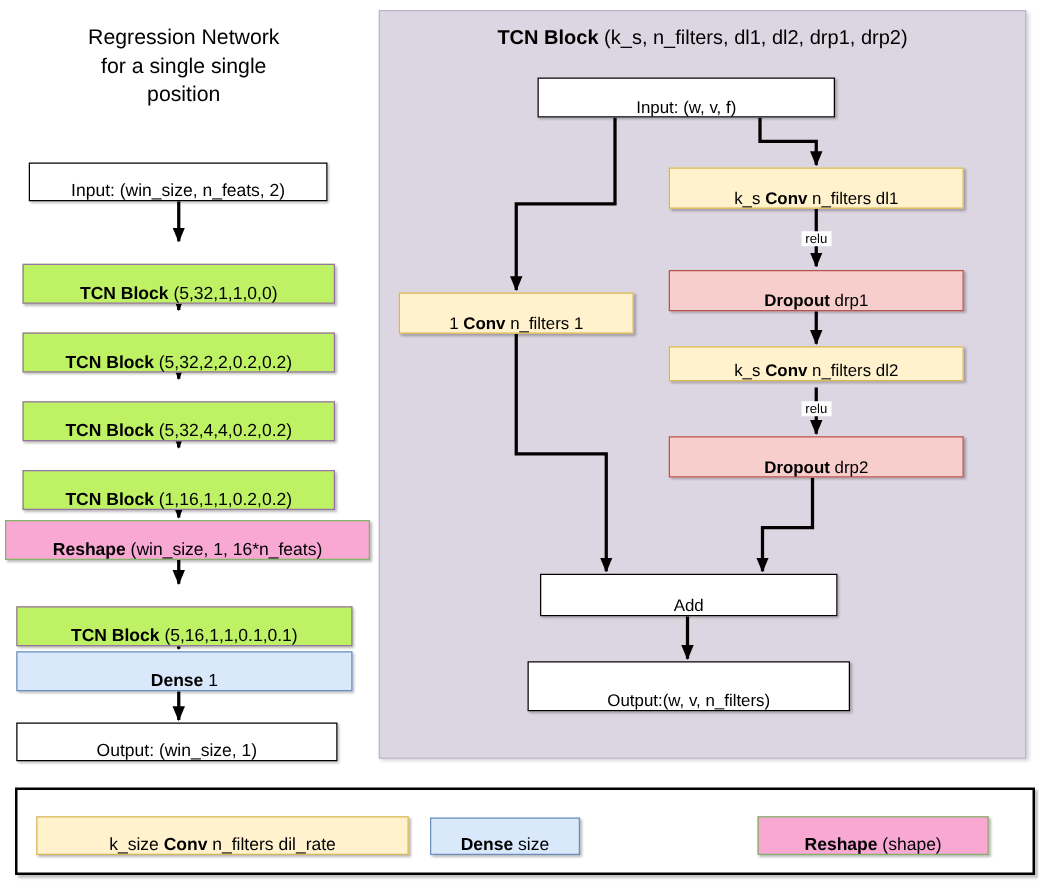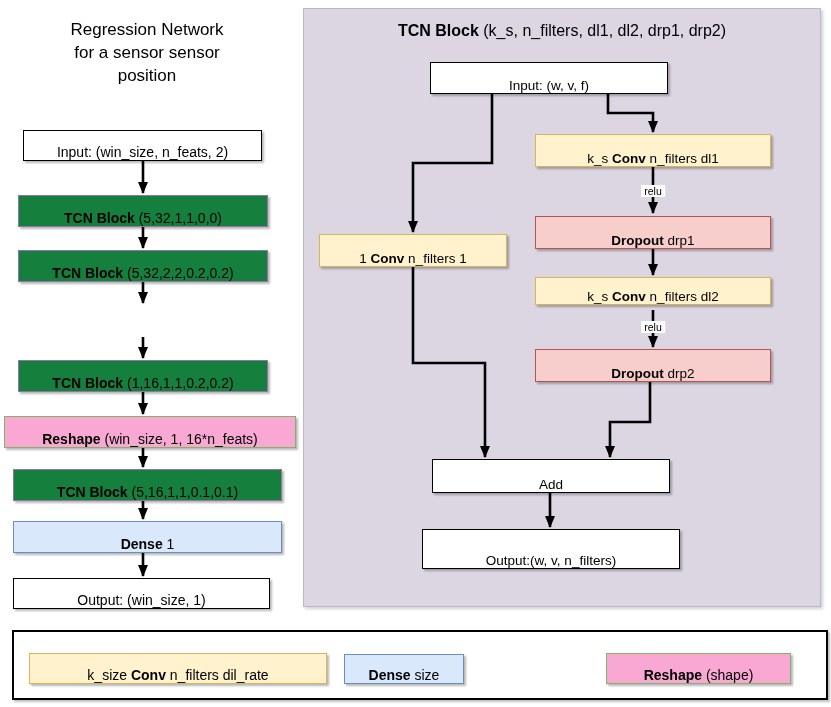--- a/index.html
+++ b/index.html
@@ -45,21 +45,21 @@
     align-items: flex-end;
     justify-content: center;
     box-sizing: border-box;
     box-shadow: 1.5px 1.5px 2px rgba(0,0,0,0.28);
     font-size: 14px;
     text-align: center;
   }
   .node .lbl { display: inline; white-space: nowrap; }
   .b { font-weight: bold; }
   .box-io      { background: #ffffff; border: 1px solid #000000; }
-  .box-tcn     { background: #15803d; border: 1px solid #9673a6; }
+  .box-tcn     { background: #bef264; border: 1px solid #9673a6; margin-top: 16px; }
   .box-conv    { background: #fff2cc; border: 1px solid #d6b656; }
   .box-dropout { background: #f8cecc; border: 1px solid #b85450; }
   .box-dense   { background: #dae8fc; border: 1px solid #6c8ebf; }
   .box-reshape { background: #f9a8d4; border: 1px solid #82b366; }
   .panel-node { font-size: 13.5px; }
   
   .relu-label {
     position: absolute;
     transform: translate(-50%, -50%);
     background: #ffffff;
@@ -115,32 +115,35 @@
       <path d="M653,310 V347" marker-end="url(#ah)"></path>
       <path d="M650,382 V422 H610 V457" marker-end="url(#ah)"></path>
       <path d="M492,94 V163 H413 V232" marker-end="url(#ah)"></path>
       <path d="M413,267 V363 H485 V457" marker-end="url(#ah)"></path>
       <path d="M550,493 V527" marker-end="url(#ah)"></path>
     </g>
   </svg>
 
   <div class="left-title">
     <div>Regression Network</div>
-    <div>for a sensor sensor</div>
+    <div>for a single single</div>
     <div>position</div>
   </div>
 
   <div class="node box-io" style="left:23px;top:130px;width:239px;height:31px">
     <span class="lbl"><span></span><span class="b"></span><span>Input: (win_size, n_feats, 2)</span></span>
   </div>
   <div class="node box-tcn" style="left:18px;top:195px;width:250px;height:32px">
     <span class="lbl"><span></span><span class="b">TCN Block</span><span> (5,32,1,1,0,0)</span></span>
   </div>
   <div class="node box-tcn" style="left:18px;top:250px;width:250px;height:32px">
     <span class="lbl"><span></span><span class="b">TCN Block</span><span> (5,32,2,2,0.2,0.2)</span></span>
+  </div>
+  <div class="node box-tcn" style="left:18px;top:305px;width:250px;height:32px">
+    <span class="lbl"><span></span><span class="b">TCN Block</span><span> (5,32,4,4,0.2,0.2)</span></span>
   </div>
   <div class="node box-tcn" style="left:18px;top:360px;width:250px;height:32px">
     <span class="lbl"><span></span><span class="b">TCN Block</span><span> (1,16,1,1,0.2,0.2)</span></span>
   </div>
   <div class="node box-reshape" style="left:4px;top:416px;width:292px;height:32px">
     <span class="lbl"><span></span><span class="b">Reshape</span><span> (win_size, 1, 16*n_feats)</span></span>
   </div>
   <div class="node box-tcn" style="left:13px;top:469px;width:269px;height:32px">
     <span class="lbl"><span></span><span class="b">TCN Block</span><span> (5,16,1,1,0.1,0.1)</span></span>
   </div>

